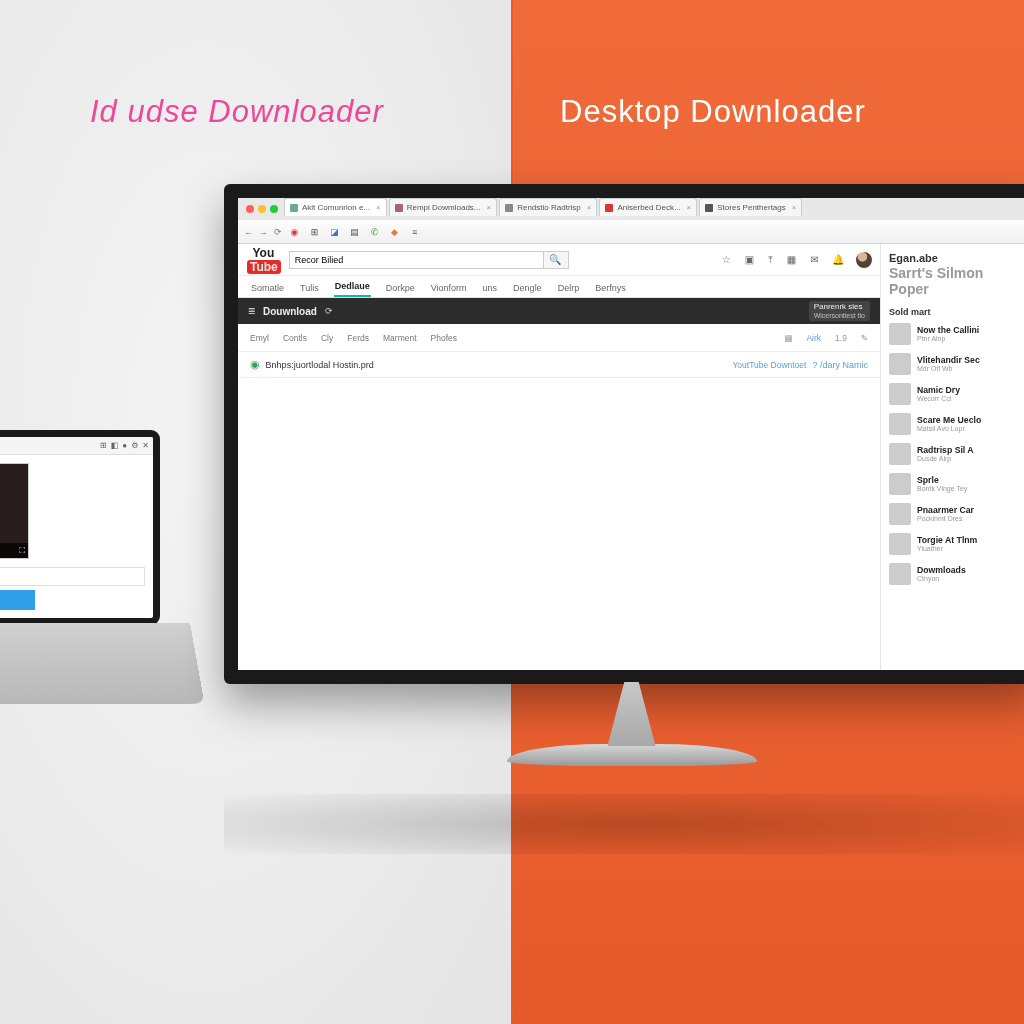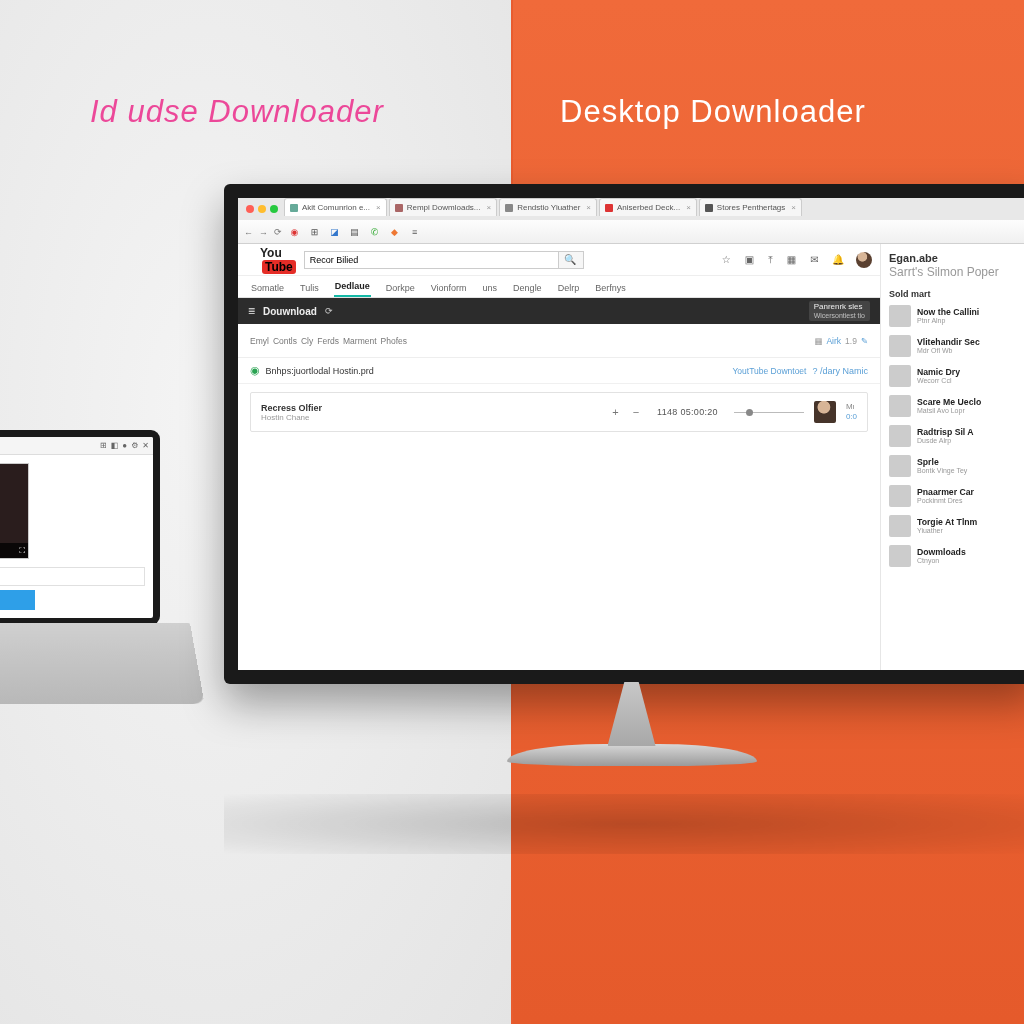--- a/index.html
+++ b/index.html
@@ -53,41 +53,41 @@
 .ext-ic.red{color:#d33;} .ext-ic.blue{color:#37c;} .ext-ic.green{color:#3a3;} .ext-ic.orange{color:#e73;}
 
 .page { display:flex; height:426px; }
 .main { flex:1; display:flex; flex-direction:column; }
 .sidebar { width:145px; border-left:1px solid #e6e6e6; padding:8px 8px; font-size:9px; overflow:hidden; }
 
 
 .yth { height:32px; display:flex; align-items:center; padding:0 8px; gap:8px; border-bottom:1px solid #eee; }
 .yt-logo { display:flex; align-items:center; font-weight:bold; font-size:12px;flex-direction:column; }
 .yt-logo .you{color:#222;}
-.yt-logo .tube{background:#e52d27; color:#000000; border-radius:3px; padding:0 3px; margin-left:16px;}
+.yt-logo .tube{background:#e52d27; color:#e5e5e5; border-radius:3px; padding:0 3px; margin-left:1px;}
 .search { flex:0 0 280px; display:flex; }
 .search input { flex:1; height:18px; border:1px solid #ccc; border-right:none; padding:0 5px; font-size:9px; }
 .search .btn { width:26px; height:18px; border:1px solid #ccc; background:#f6f6f6; display:flex; align-items:center; justify-content:center; font-size:10px; color:#555; }
 .yth-spacer{flex:1;}
 .yth .hic { font-size:10px; color:#666; padding:0 3px; }
 .avatar { width:16px; height:16px; border-radius:50%; background:radial-gradient(circle at 40% 30%, #d7b597 30%, #5a4030 35%); }
 
 .navtabs { height:22px; display:flex; gap:14px; padding:0 12px; align-items:flex-end; border-bottom:1px solid #e2e2e2; font-size:9px; color:#666; }
 .navtabs .t { padding:0 1px 4px; cursor:pointer; }
 .navtabs .t.active { color:#222; font-weight:600; border-bottom:2px solid #14b8a6; }
 
 .darkbar { height:26px; background:#2c2c2c; color:#eee; display:flex; align-items:center; padding:0 10px; gap:8px; font-size:10px; }
 .darkbar .hamb { font-size:12px; }
 .darkbar .title { font-weight:600; }
 .darkbar .reload { font-size:9px; opacity:.8; }
 .darkbar .sp { flex:1; }
 .darkbar .chip { background:#444; border-radius:2px; padding:2px 5px; font-size:8px; line-height:1.05; text-align:left; }
 .darkbar .chip small { display:block; opacity:.7; font-size:7px; }
 
-.filterbar { height:34px; display:flex; gap:4px; padding:0 12px; align-items:center; font-size:8.5px; color:#777; border-bottom:1px solid #eee; }
+.filterbar { height:28px; display:flex; gap:14px; padding:0 12px; align-items:center; font-size:8.5px; color:#777; border-bottom:1px solid #eee; }
 .filterbar .sp{flex:1;}
 .filterbar .link { color:#5a9fd6; font-size:8.5px; }
 .filterbar .ic { color:#999; }
 .filterbar .pen { color:#5a9fd6; }
 
 .line-file { padding:6px 12px; font-size:9px; display:flex; align-items:center; gap:6px; border-bottom:1px solid #f0f0f0; }
 .line-file .dot { color:#2aa352; font-size:11px; }
 .line-file .sp{flex:1;}
 .line-file .lnk { color:#5a9fd6; font-size:8.5px; }
 .line-file .q { color:#5a9fd6; }
@@ -99,21 +99,21 @@
 .card .pm { color:#777; font-size:11px; padding:0 2px; cursor:pointer; }
 .card .num { color:#555; letter-spacing:.3px; margin:0 6px; }
 .card .slider { width:70px; height:1px; background:#bbb; position:relative; }
 .card .slider::before{content:"";position:absolute;left:12px;top:-3px;width:7px;height:7px;background:#888;border-radius:50%;}
 .card .mini-av { width:22px; height:22px; border-radius:2px; background:radial-gradient(circle at 45% 28%, #d7b597 30%, #46342a 34%); }
 .card .meta { font-size:8px; color:#888; line-height:1.3; text-align:left; }
 .card .meta .b { color:#5a9fd6; }
 
 
 .side-h { font-size:11px; font-weight:600; margin-bottom:1px; }
-.side-sub { font-size:12px; color:#999; margin-bottom:10px; }
+.side-sub { font-size:14px; color:#999; margin-bottom:10px;font-weight:bold; }
 .side-sec { font-size:9px; font-weight:700; color:#333; margin:3px 0 6px; }
 .srow { display:flex; align-items:center; gap:6px; margin-bottom:8px; }
 .srow .thumb { width:22px; height:22px; background:#ccc; border-radius:2px; }
 .srow .t { font-size:8.7px; font-weight:600; color:#222; line-height:1.1; }
 .srow .s { font-size:7px; color:#999; }
 .th-a{background:linear-gradient(#6ab0e8,#3577b6);} .th-b{background:linear-gradient(#3a3a3a,#1a1a1a);} .th-c{background:radial-gradient(circle,#d7b597 35%,#553e2f 40%);} .th-d{background:linear-gradient(#d48,#a35);} .th-e{background:linear-gradient(#333,#556);} .th-f{background:linear-gradient(#e8a94a,#b47220);} .th-h{background:linear-gradient(#6dc040,#3e8f1d);}
 </style>
 </head>
 <body>
 
@@ -165,21 +165,21 @@
               <span>Akit Comunrion e...</span>
               <span class="x">×</span>
             </div>
           <div class="tab">
               <span class="fav" style="background:#a66"></span>
               <span>Rempi Dowmloads...</span>
               <span class="x">×</span>
             </div>
           <div class="tab">
               <span class="fav" style="background:#888"></span>
-              <span>Rendstio Yiuather</span>
+              <span>Rendstio Radtrisp</span>
               <span class="x">×</span>
             </div>
           <div class="tab">
               <span class="fav" style="background:#d33"></span>
               <span>Aniserbed Deck...</span>
               <span class="x">×</span>
             </div>
           <div class="tab">
               <span class="fav" style="background:#555"></span>
               <span>Stores Penthertags</span>
@@ -262,36 +262,20 @@
             </div>
 
             <div class="line-file">
               <span class="dot">◉</span>
               <span>Bnhps:juortlodal Hostin.prd</span>
               <div class="sp"></div>
               <span class="lnk">YoutTube Downtoet</span>
               <span class="q">? /dary Namic</span>
             </div>
 
-            <div class="card">
-              <div>
-                <div class="t1">Recress Olfier</div>
-                <div class="t2">Hostin Chane</div>
-              </div>
-              <div class="sp"></div>
-              <span class="pm">+</span>
-              <span class="pm">−</span>
-              <span class="num">1148 05:00:20</span>
-              <div class="slider"></div>
-              <div class="mini-av"></div>
-              <div class="meta">
-                <div>Μι</div>
-                <div class="b">0:0</div>
-              </div>
-            </div>
 
           </div>
 
           <div class="sidebar">
             <div class="side-h">Egan.abe</div>
             <div class="side-sub">Sarrt's Silmon Poper</div>
             <div class="side-sec">Sold mart</div>
 
             <div class="srow">
                 <div class="thumb th-c"></div>

